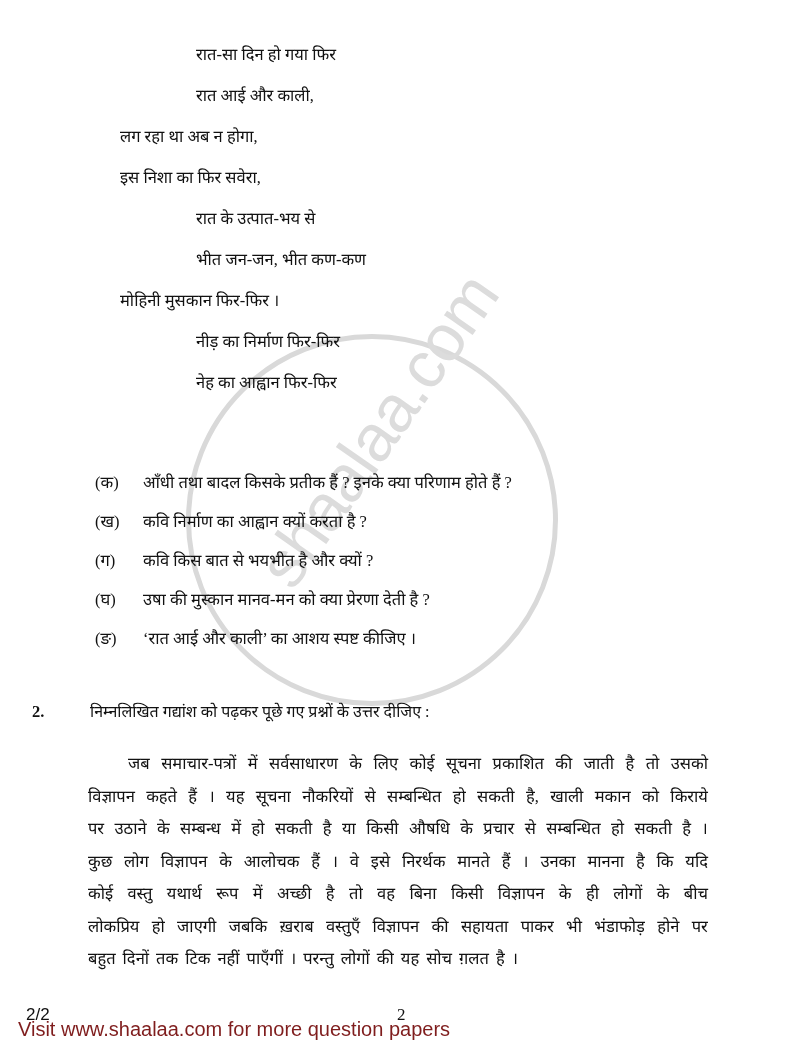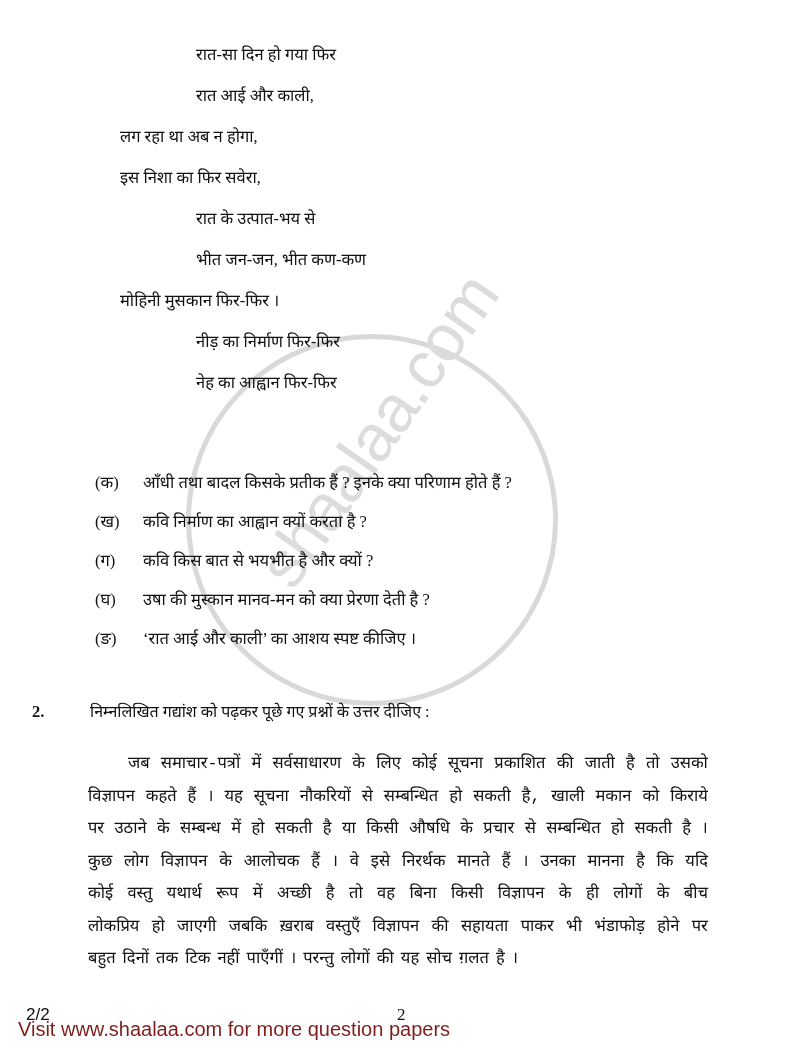--- a/index.html
+++ b/index.html
@@ -120,21 +120,20 @@
     font-size: 16px;
     white-space: nowrap;
   }
 
   
   #passage {
     position: absolute;
     left: 88px;
     top: 748px;
     width: 620px;
-    font-family: Liberation Mono, monospace;
   }
   .passage-line {
     font-size: 16.5px;
     line-height: 32.5px;
     display: flex;
     white-space: nowrap;
     color: #111111;
   }
   .passage-line.justified {
     justify-content: space-between;

